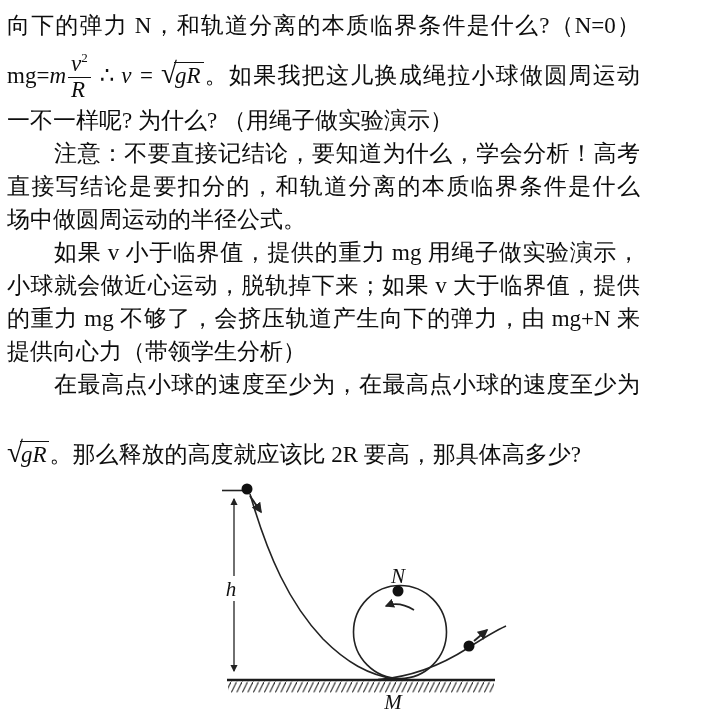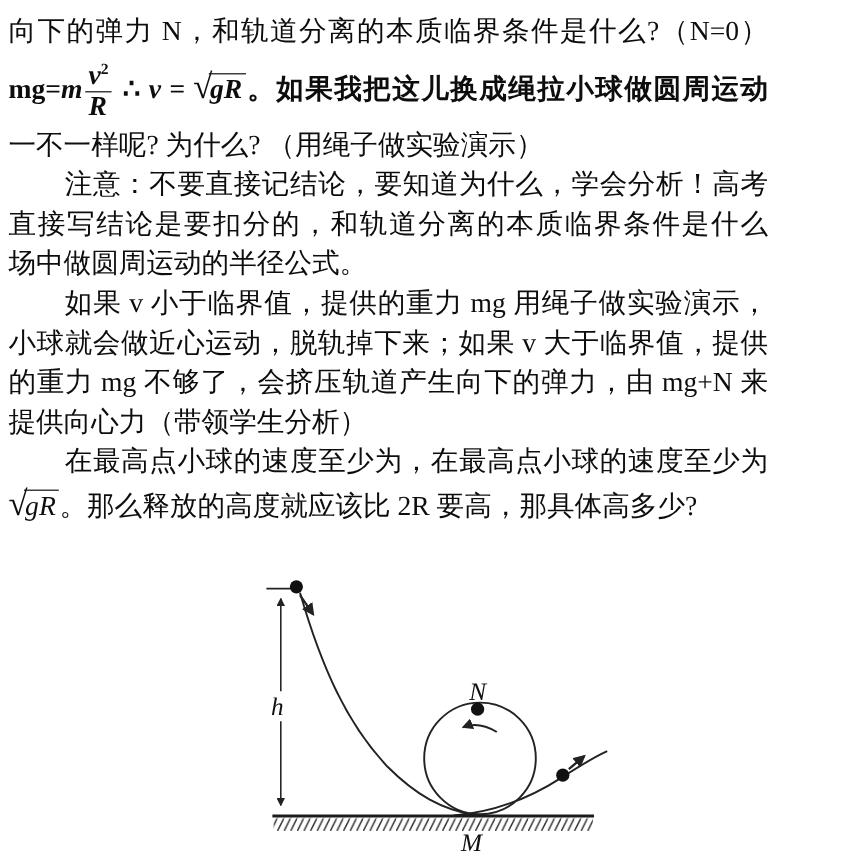--- a/index.html
+++ b/index.html
@@ -6,29 +6,29 @@
   body{
     width:713px;height:720px;background:#ffffff;position:relative;overflow:hidden;
     font-family:"Liberation Serif","DejaVu Serif",serif;color:#0d0d0d;
   }
   .page{position:absolute;left:0;top:0;width:647px;height:720px;padding:9px 7px 0 7px;box-sizing:border-box;}
   .l{font-size:23px;line-height:33px;text-align:justify;text-justify:inter-character;white-space:normal;}
   .j{text-align-last:justify;}
   .ind{text-indent:47px;}
   .short{text-align:right;text-align-last:left;}
   
-  .formula-line{height:62px;line-height:62px;font-size:23px;text-align:justify;text-align-last:justify;font-weight:bold;}
+  .formula-line{height:62px;line-height:62px;font-size:23px;text-align:justify;text-align-last:justify;}
   .frac{display:inline-block;vertical-align:middle;text-align:center;line-height:1.08;margin:0 2px;}
   .frac .num{display:block;padding:0 3px;}
   .frac .den{display:block;border-top:1.8px solid #111;padding:0 3px;}
   .frac sup{font-size:13px;line-height:0;}
   i{font-style:italic;}
   .rsign{font-style:normal;font-size:29px;}
   .rad{display:inline-block;border-top:1.7px solid #111;line-height:1.12;margin-left:-3px;padding:0 3px 0 1px;}
-  .sqrt-line{font-size:23px;line-height:38px;text-align:left;text-align-last:left;}
+  .sqrt-line{font-size:23px;line-height:38px;text-align:left;text-align-last:left;margin-top:32px;}
   
   .diagram{position:absolute;left:180px;top:470px;width:365px;height:245px;}
   .diagram .stroke{fill:none;stroke:#222;stroke-width:1.6;}
   .diagram .lbl{font-family:"Liberation Serif","DejaVu Serif",serif;font-style:italic;font-size:21px;fill:#111;}
 </style>
 </head>
 <body>
 
 <div class="page">
   <div class="l j">向下的弹力 N，和轨道分离的本质临界条件是什么?（N=0）</div>

